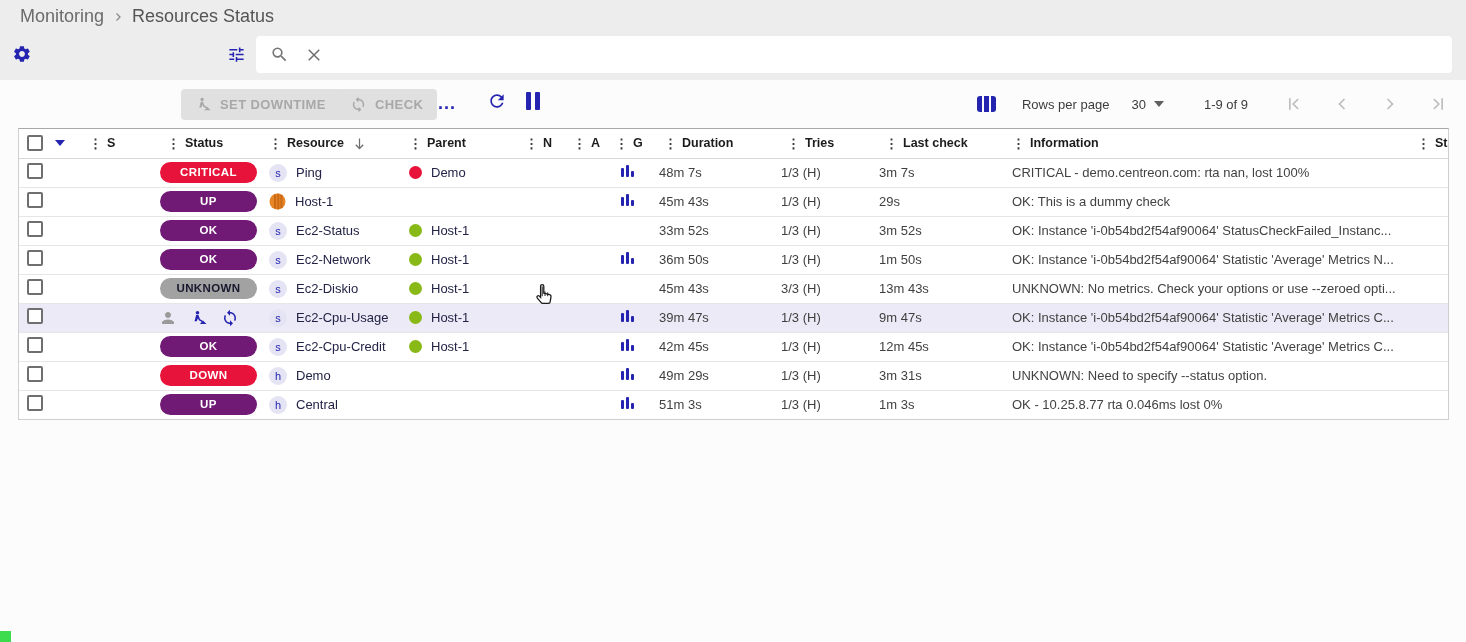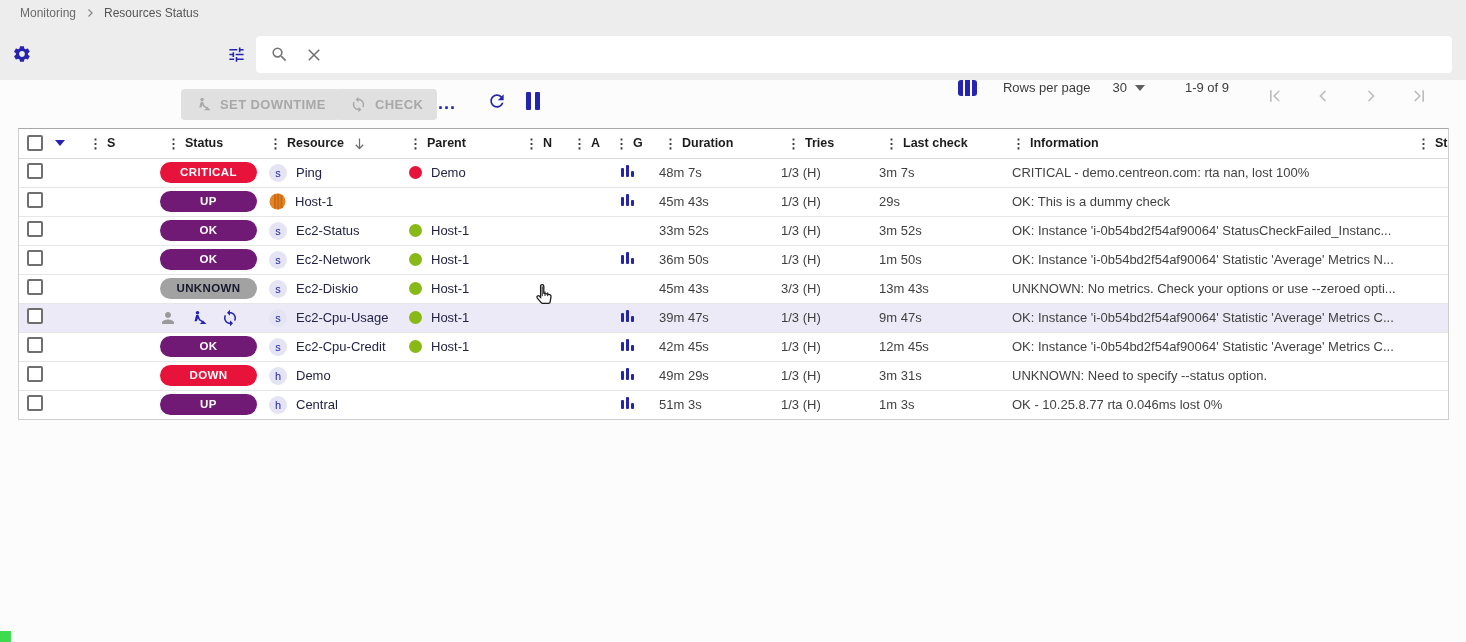--- a/index.html
+++ b/index.html
@@ -1,20 +1,20 @@
 <!DOCTYPE html>
 <html><head>
 <meta charset="utf-8">
 <style>
   * { margin:0; padding:0; box-sizing:border-box; }
   html,body { width:1466px; height:642px; font-family:"Liberation Sans", sans-serif; background:#fcfcfc; overflow:hidden; position:relative; }
 
   
   .topband { position:absolute; left:0; top:0; width:1466px; height:80px; background:#ededed; }
-  .breadcrumb { position:absolute; left:20px; top:6px; display:flex; align-items:center; gap:8px; font-size:12px; color:#6b6b6b; }
+  .breadcrumb { position:absolute; left:20px; top:6px; display:flex; align-items:center; gap:8px; font-size:18px; color:#6b6b6b; }
   .breadcrumb .crumb { cursor:default; }
   .breadcrumb .crumb.current { color:#555; }
   .bc-chev { width:12px; height:12px; }
 
   .gear-btn { position:absolute; left:12px; top:44px; width:20px; height:20px; color:#2424b1; }
   .filter-select { position:absolute; left:50px; top:36px; width:166px; height:37px; background:#e3e3e3; border-radius:4px 4px 0 0; display:flex; align-items:center; padding:0 12px; font-size:14px; color:#3a3a3a; }
   .filter-select .arr { margin-left:auto; }
   .tri-down { width:0; height:0; border-left:5px solid transparent; border-right:5px solid transparent; border-top:6px solid #5f5f5f; }
   .tune-btn { position:absolute; left:227px; top:45px; width:19px; height:19px; color:#2424b1; }
   .searchbox { position:absolute; left:256px; top:36px; width:1196px; height:37px; background:#fff; border-radius:4px; display:flex; align-items:center; padding:0 14px; }
@@ -24,21 +24,21 @@
 
   
   .toolbar { position:absolute; left:0; top:80px; width:1466px; height:48px; background:#fcfcfc; }
   .tb-btn { position:absolute; top:9px; height:31px; background:#e0e0e0; border:0; border-radius:4px; display:flex; align-items:center; gap:8px; padding:0 14px; font-size:13px; font-weight:600; letter-spacing:.4px; color:#a8a8a8; font-family:"Liberation Sans", sans-serif; }
   .tb-btn svg { width:17px; height:17px; }
   .more-dots { position:absolute; top:14px; left:438px; color:#2424b1; font-size:18px; font-weight:700; letter-spacing:1px; line-height:18px; cursor:pointer; }
   .icon-btn { position:absolute; top:11px; width:20px; height:20px; color:#2424b1; cursor:pointer; }
   .pause-icon { display:flex; gap:4px; }
   .pause-icon i { display:block; width:5px; height:18px; background:#2424b1; border-radius:1px; }
 
-  .pager { position:absolute; top:0; right:23px; height:48px; display:flex; align-items:flex-start; }
+  .pager { position:absolute; top:0; right:4px; height:48px; display:flex; align-items:center; }
   .cols-icon { display:flex; gap:2px; margin-right:26px; cursor:pointer; }
   .cols-icon i { width:5px; height:16px; background:#2424b1; display:block; }
   .cols-icon i:first-child { border-radius:3px 0 0 3px; }
   .cols-icon i:last-child { border-radius:0 3px 3px 0; }
   .rpp-label { font-size:13px; color:#3c3c3c; margin-right:22px; }
   .rpp-select { display:flex; align-items:center; gap:8px; font-size:13px; color:#3c3c3c; margin-right:40px; cursor:pointer; }
   .range-label { font-size:13px; color:#3c3c3c; margin-right:22px; }
   .nav-btn { width:48px; height:32px; display:flex; align-items:center; justify-content:center; color:#bdbdbd; }
   .nav-btn svg { width:20px; height:20px; }
 

